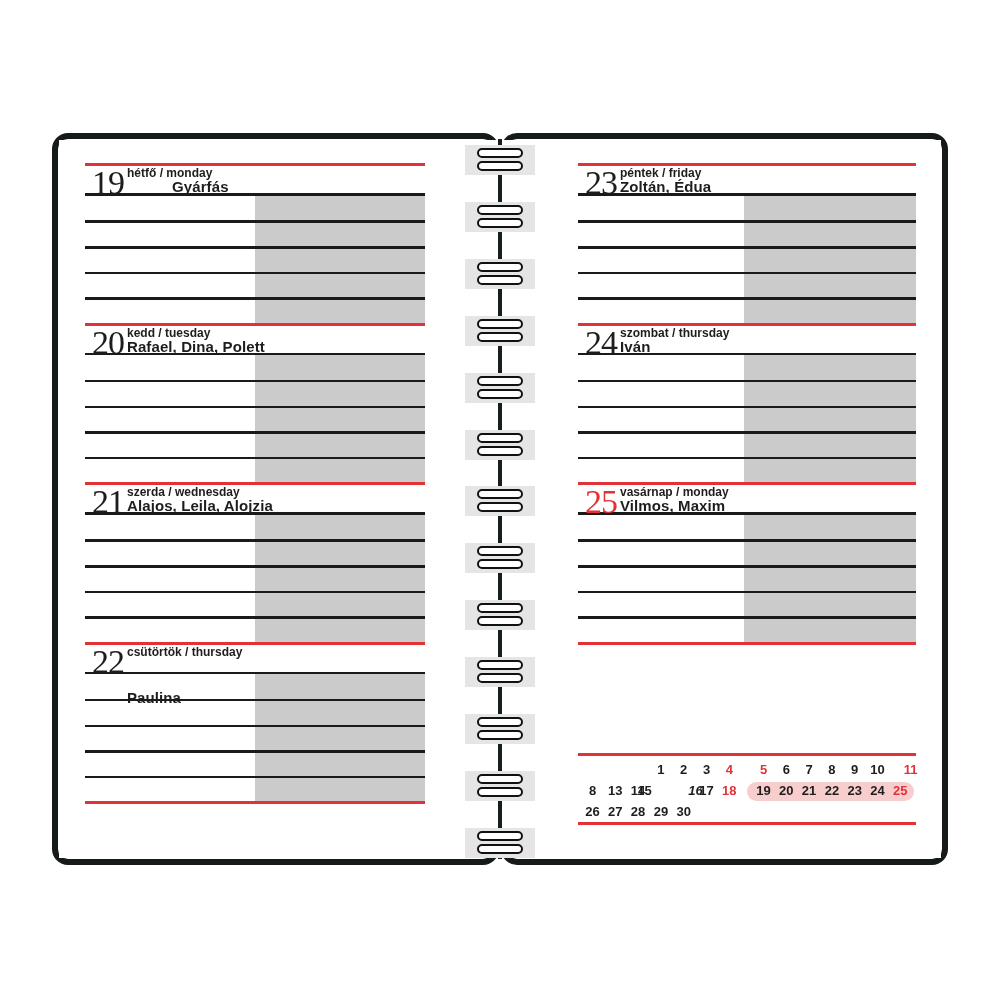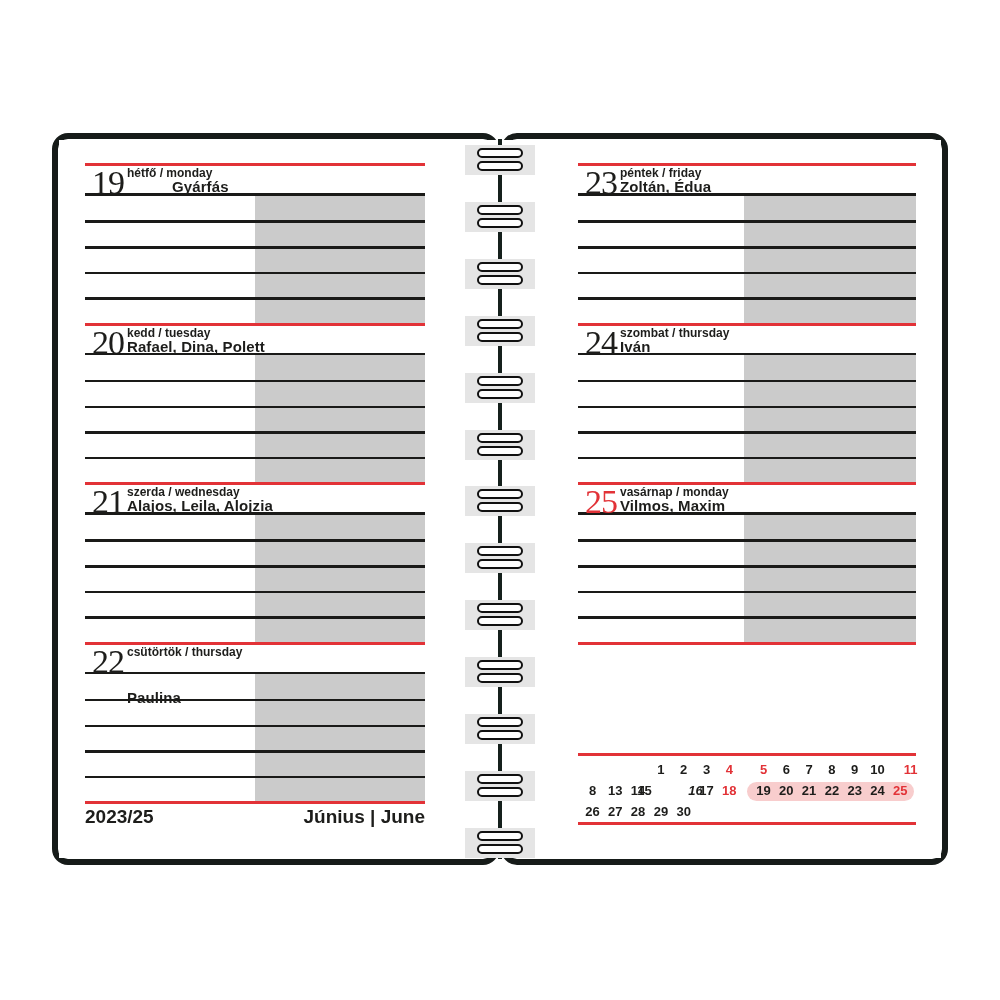--- a/index.html
+++ b/index.html
@@ -199,24 +199,20 @@
         <div class="blackline" style="top: 83px; width: 338px;"></div>
         <div class="blackline" style="top: 108.5px; width: 338px;"></div>
         <div class="blackline" style="top: 134px; width: 338px;"></div>
         <div class="day-number red" style="left: 7px;">25</div>
         <div class="day-label" style="left: 42px;">vasárnap / monday</div>
         <div class="day-names" style="left: 42px;">Vilmos, Maxim</div>
       </div>
       <div class="redline" style="position: absolute; left: 578px; top: 641.5px; width: 338px;"></div>
     </div>
 
-  <div class="footer">
-    <span><span>2023/</span><span class="week">25</span></span>
-    <span>Június | June</span>
-  </div>
 
   <div id="mini-cal">
       <div class="redline" style="top: 0px; width: 338px;"></div>
       <div class="redline" style="top: 69px; width: 338px;"></div>
       <div class="mc-row" style="top: 6px;">
         <div class="mc-cell" style="left: 71.4px;">1</div>
         <div class="mc-cell" style="left: 94.2px;">2</div>
         <div class="mc-cell" style="left: 117px;">3</div>
         <div class="mc-cell red" style="left: 139.8px;">4</div>
         <div class="mc-cell red" style="left: 174px;">5</div>

